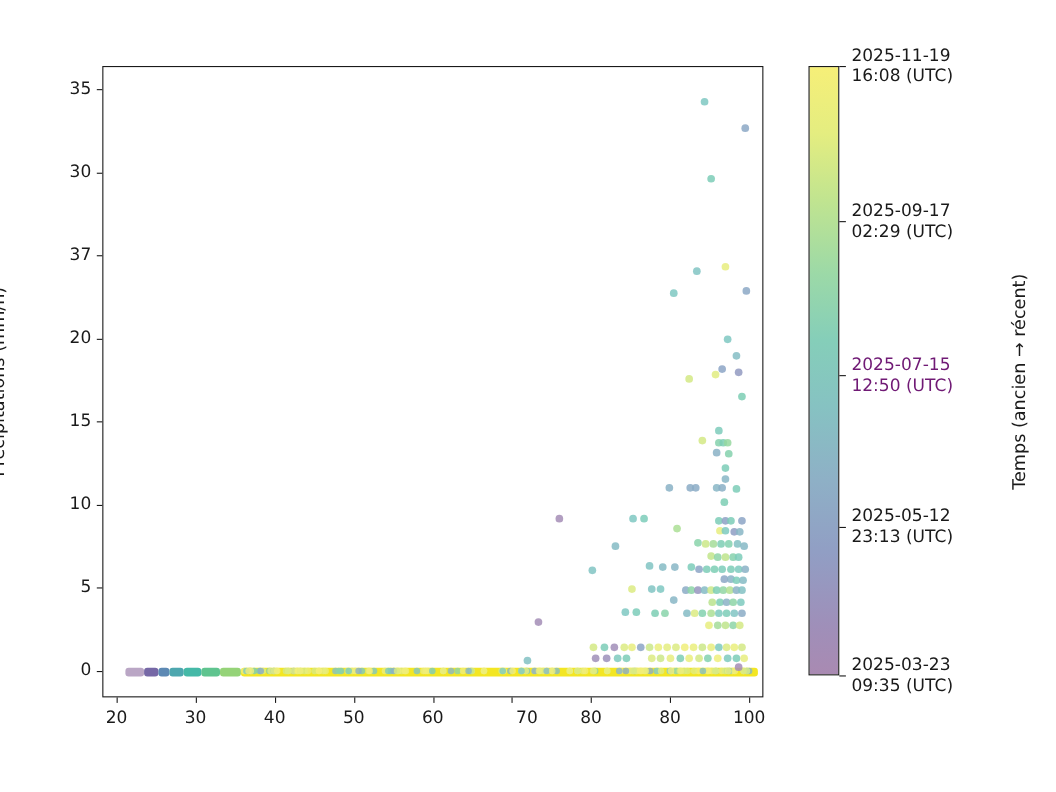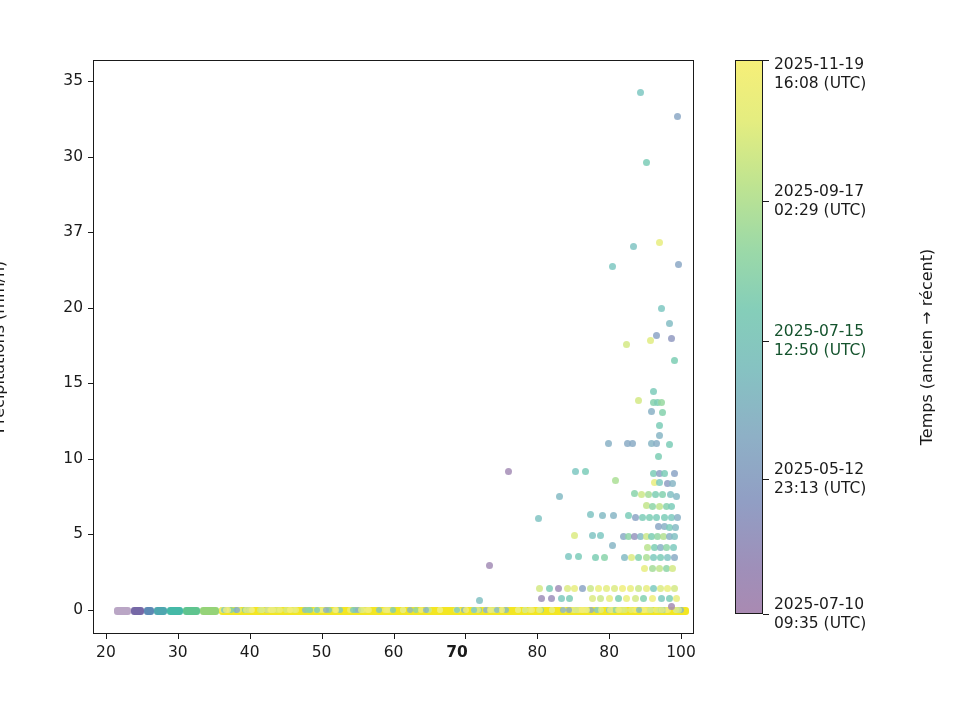--- a/index.html
+++ b/index.html
@@ -400,54 +400,54 @@
       <div class="xlab" style="left: 80.9402px; top: 643px; width: 50px;">20</div>
       <div style="position: absolute; left: 177.83px; top: 634px; width: 0px; height: 5px; border-left: 1.3px solid rgb(26, 26, 26);"></div>
       <div class="xlab" style="left: 152.83px; top: 643px; width: 50px;">30</div>
       <div style="position: absolute; left: 249.72px; top: 634px; width: 0px; height: 5px; border-left: 1.3px solid rgb(26, 26, 26);"></div>
       <div class="xlab" style="left: 224.72px; top: 643px; width: 50px;">40</div>
       <div style="position: absolute; left: 321.61px; top: 634px; width: 0px; height: 5px; border-left: 1.3px solid rgb(26, 26, 26);"></div>
       <div class="xlab" style="left: 296.61px; top: 643px; width: 50px;">50</div>
       <div style="position: absolute; left: 393.5px; top: 634px; width: 0px; height: 5px; border-left: 1.3px solid rgb(26, 26, 26);"></div>
       <div class="xlab" style="left: 368.5px; top: 643px; width: 50px;">60</div>
       <div style="position: absolute; left: 465.39px; top: 634px; width: 0px; height: 5px; border-left: 1.3px solid rgb(26, 26, 26);"></div>
-      <div class="xlab" style="left: 432px; top: 643px; width: 50px; font-weight: bold;">70</div>
+      <div class="xlab" style="left: 454px; top: 643px; width: 50px;">70</div>
       <div style="position: absolute; left: 537.28px; top: 634px; width: 0px; height: 5px; border-left: 1.3px solid rgb(26, 26, 26);"></div>
       <div class="xlab" style="left: 512.28px; top: 643px; width: 50px;">80</div>
       <div style="position: absolute; left: 609.17px; top: 634px; width: 0px; height: 5px; border-left: 1.3px solid rgb(26, 26, 26);"></div>
       <div class="xlab" style="left: 584.17px; top: 643px; width: 50px;">80</div>
       <div style="position: absolute; left: 681.06px; top: 634px; width: 0px; height: 5px; border-left: 1.3px solid rgb(26, 26, 26);"></div>
       <div class="xlab" style="left: 656.06px; top: 643px; width: 50px;">100</div>
     </div>
 
   <div id="ylabel">Précipitations (mm/h)</div>
 
   <div id="colorbar"></div>
   <div id="cb-ticks">
       <div style="position: absolute; left: 763px; top: 60px; width: 6px; height: 0px; border-top: 1.4px solid rgb(26, 26, 26);"></div>
-      <div style="position: absolute; left: 774px; top: 41px; font-size: 15.5px; color: rgb(26, 26, 26); line-height: 1.2; white-space: nowrap; margin-top: 14px;">
+      <div style="position: absolute; left: 774px; top: 41px; font-size: 15.5px; color: rgb(26, 26, 26); line-height: 1.2; white-space: nowrap;">
         <div>2025-11-19</div>
         <div>16:08 (UTC)</div>
       </div>
       <div style="position: absolute; left: 763px; top: 201.27px; width: 6px; height: 0px; border-top: 1.4px solid rgb(26, 26, 26);"></div>
       <div style="position: absolute; left: 774px; top: 182.27px; font-size: 15.5px; color: rgb(26, 26, 26); line-height: 1.2; white-space: nowrap;">
         <div>2025-09-17</div>
         <div>02:29 (UTC)</div>
       </div>
       <div style="position: absolute; left: 763px; top: 341.432px; width: 6px; height: 0px; border-top: 1.4px solid rgb(26, 26, 26);"></div>
-      <div style="position: absolute; left: 774px; top: 322.432px; font-size: 15.5px; color: #14532d; line-height: 1.2; white-space: nowrap;">
+      <div style="position: absolute; left: 774px; top: 322.432px; font-size: 15.5px; color: #701a75; line-height: 1.2; white-space: nowrap;">
         <div>2025-07-15</div>
         <div>12:50 (UTC)</div>
       </div>
       <div style="position: absolute; left: 763px; top: 479.378px; width: 6px; height: 0px; border-top: 1.4px solid rgb(26, 26, 26);"></div>
       <div style="position: absolute; left: 774px; top: 460.378px; font-size: 15.5px; color: rgb(26, 26, 26); line-height: 1.2; white-space: nowrap;">
         <div>2025-05-12</div>
         <div>23:13 (UTC)</div>
       </div>
       <div style="position: absolute; left: 763px; top: 614px; width: 6px; height: 0px; border-top: 1.4px solid rgb(26, 26, 26);"></div>
       <div style="position: absolute; left: 774px; top: 595px; font-size: 15.5px; color: rgb(26, 26, 26); line-height: 1.2; white-space: nowrap;">
-        <div>2025-07-10</div>
+        <div>2025-03-23</div>
         <div>09:35 (UTC)</div>
       </div>
     </div>
   <div id="cblabel">Temps (ancien → récent)</div>
 
 </div>
 
 </body></html>

